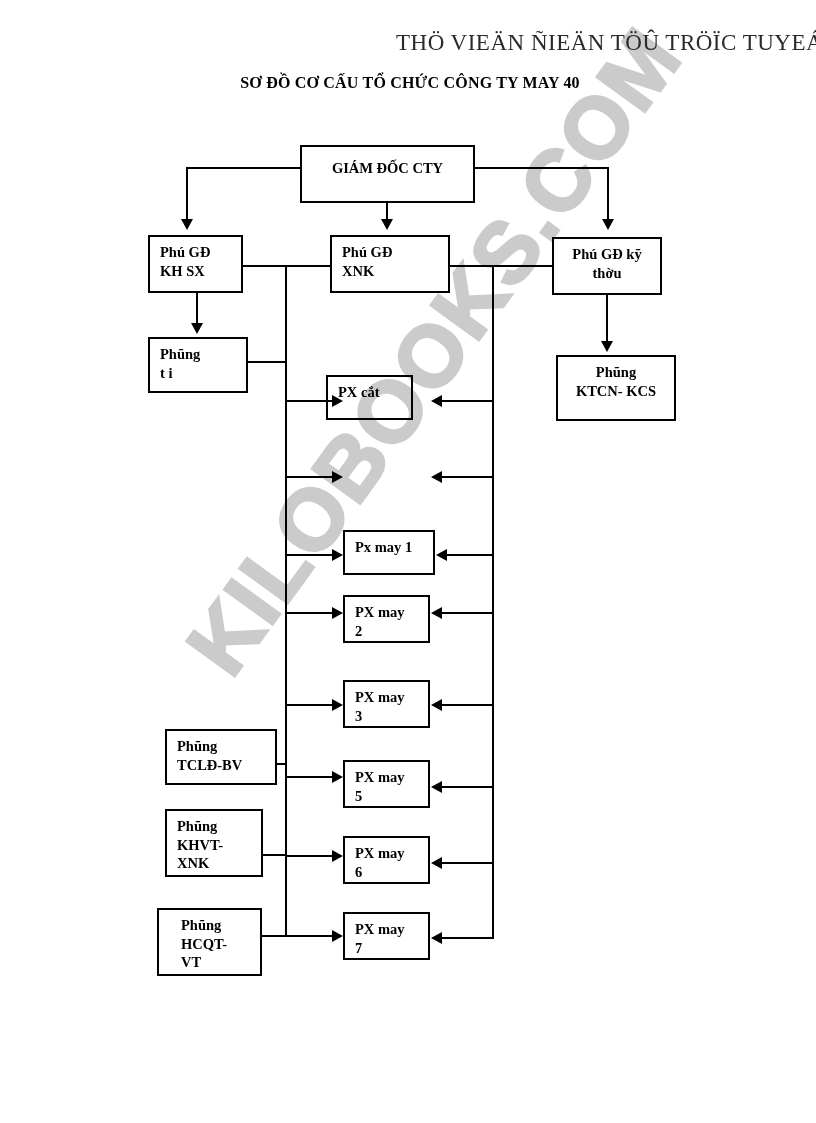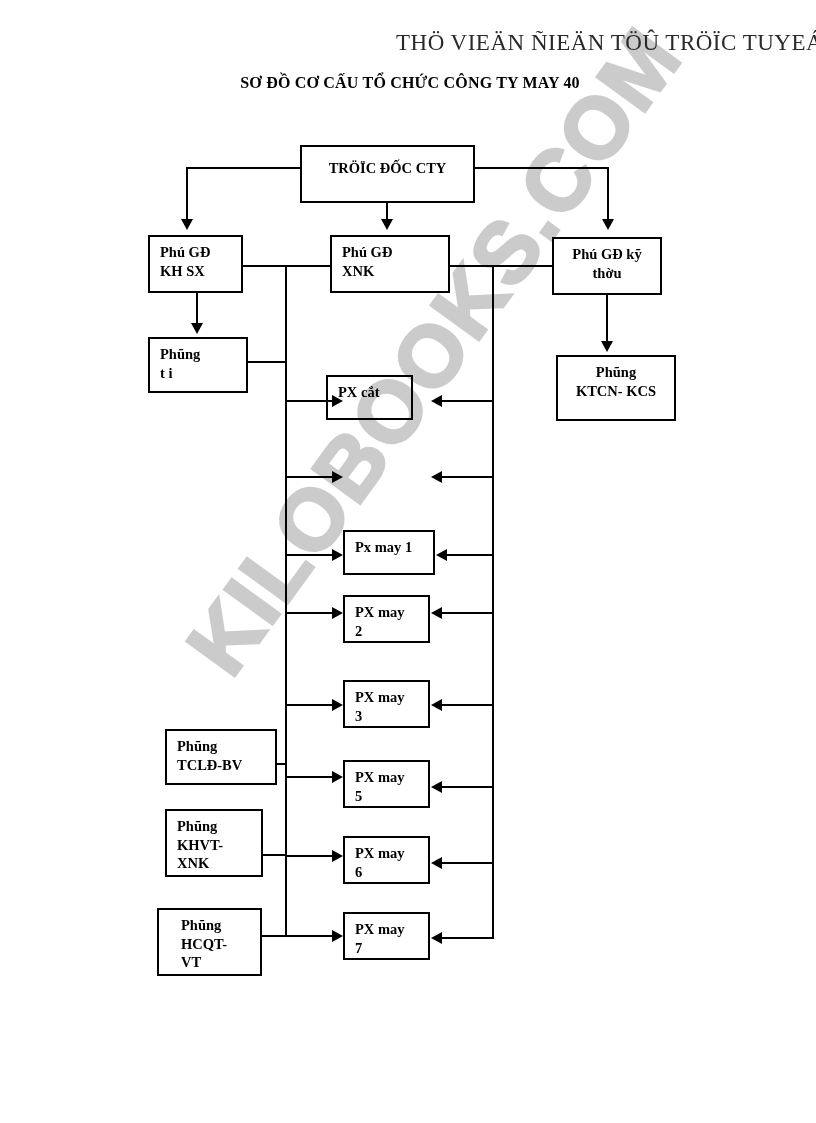--- a/index.html
+++ b/index.html
@@ -147,21 +147,21 @@
     <div class="wm-text">KILOBOOKS.COM</div>
   </div>
 
   <div id="banner">THÖ VIEÄN ÑIEÄN TÖÛ TRÖÏC TUYEÁN</div>
 
   <div id="doc-title">SƠ ĐỒ CƠ CẤU TỔ CHỨC CÔNG TY MAY 40</div>
 
   <div id="diagram">
 
     <div class="node center" style="left:300px; top:145px; width:175px; height:58px; padding-top:12px;">
-      <span class="ln">TRÖÏC ĐỐC CTY</span>
+      <span class="ln">GIÁM ĐỐC CTY</span>
     </div>
 
     <div class="node" style="left:148px; top:235px; width:95px; height:58px;">
       <span class="ln">Phú GĐ</span>
       <span class="ln">KH SX</span>
     </div>
 
     <div class="node" style="left:330px; top:235px; width:120px; height:58px;">
       <span class="ln">Phú GĐ</span>
       <span class="ln">XNK</span>

